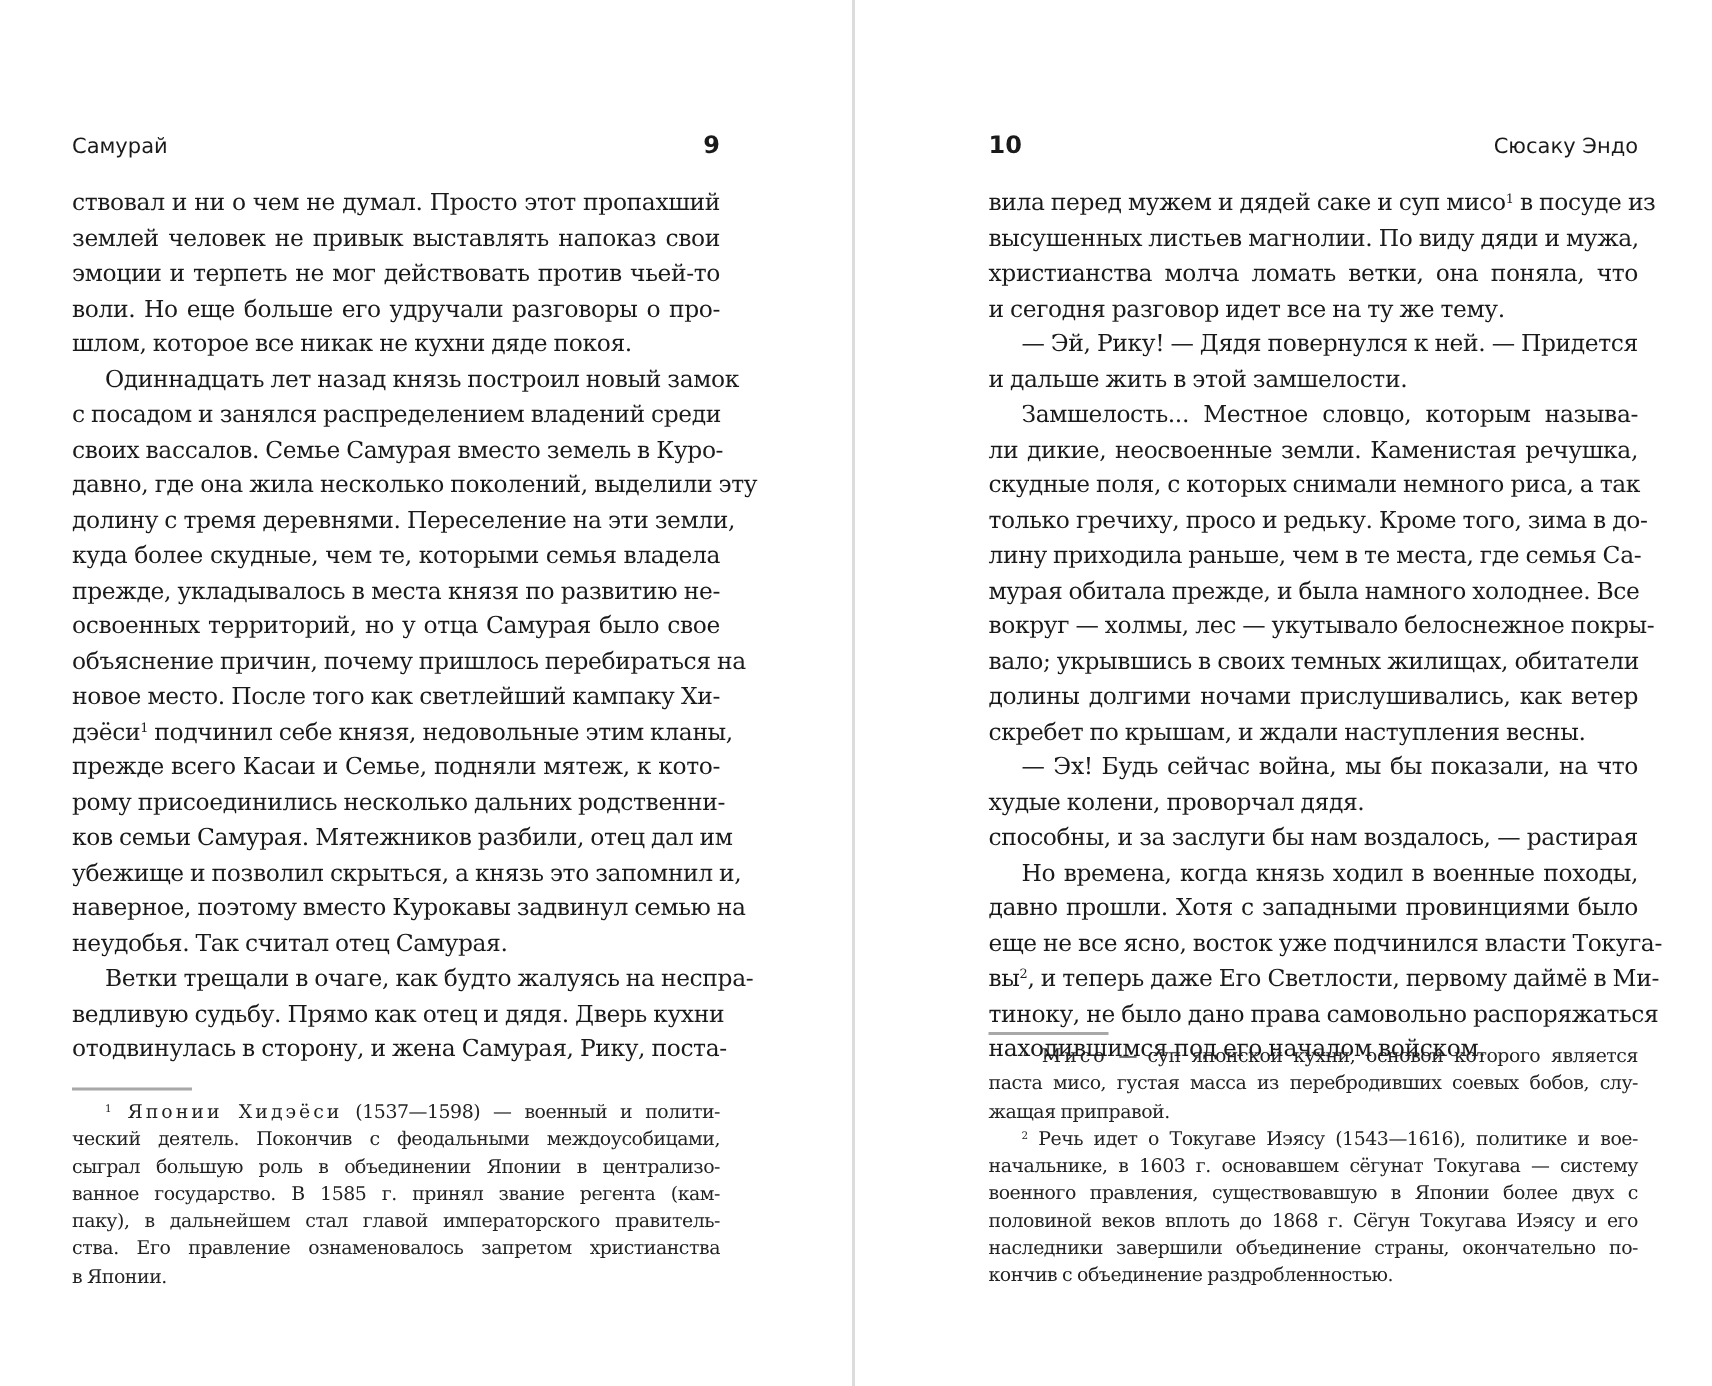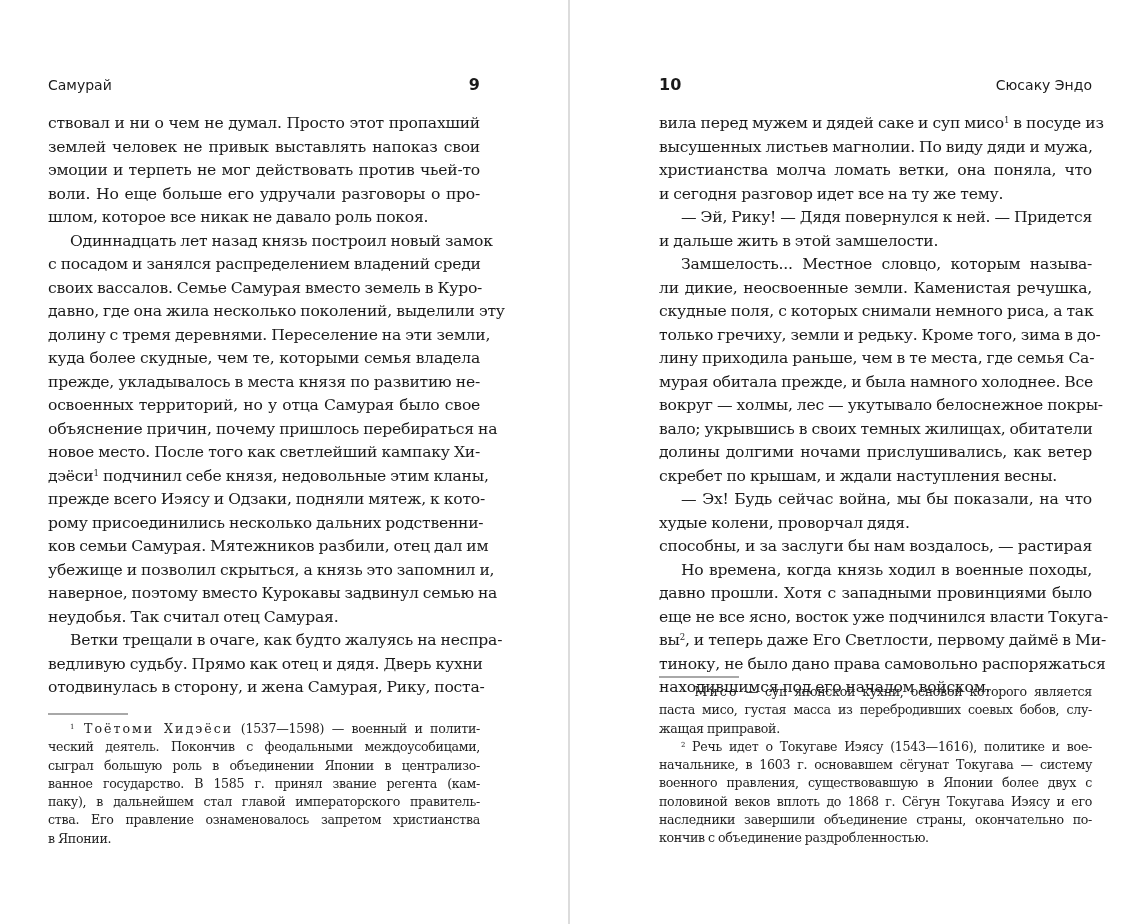--- a/index.html
+++ b/index.html
@@ -17,21 +17,21 @@
     .gutter {
       position: absolute;
       left: 568px;
       top: 0;
       width: 2px;
       height: 924px;
       background: #dcdcdc;
     }
     .page {
       position: absolute;
-      top: 4px;
+      top: 16px;
       height: 753px;
       text-decoration: underline;
     }
     .page.left { left: 48px; width: 432px; }
     .page.right { left: 659px; width: 433px; }
 
     .running-head {
       position: absolute;
       top: 70px;
       left: 0;
@@ -123,52 +123,52 @@
     <span class="title">Самурай</span>
     <span class="folio">9</span>
   </div>
 
   <div class="body-text" id="left-body">
       <p class="cont">
         <span class="line first">ствовал и ни о чем не думал. Просто этот пропахший</span>
         <span class="line">землей человек не привык выставлять напоказ свои</span>
         <span class="line">эмоции и терпеть не мог действовать против чьей-то</span>
         <span class="line">воли. Но еще больше его удручали разговоры о про-</span>
-        <span class="line last">шлом, которое все никак не давало роль покоя.</span>
+        <span class="line last">шлом, которое все никак не кухни дяде покоя.</span>
       </p>
       <p class="">
         <span class="line first">Одиннадцать лет назад князь построил новый замок</span>
         <span class="line">с посадом и занялся распределением владений среди</span>
         <span class="line">своих вассалов. Семье Самурая вместо земель в Куро-</span>
         <span class="line">давно, где она жила несколько поколений, выделили эту</span>
         <span class="line">долину с тремя деревнями. Переселение на эти земли,</span>
         <span class="line">куда более скудные, чем те, которыми семья владела</span>
         <span class="line">прежде, укладывалось в места князя по развитию не-</span>
         <span class="line">освоенных территорий, но у отца Самурая было свое</span>
         <span class="line">объяснение причин, почему пришлось перебираться на</span>
         <span class="line">новое место. После того как светлейший кампаку Хи-</span>
         <span class="line">дэёси<sup>1</sup> подчинил себе князя, недовольные этим кланы,</span>
-        <span class="line">прежде всего Иэясу и Одзаки, подняли мятеж, к кото-</span>
+        <span class="line">прежде всего Касаи и Семье, подняли мятеж, к кото-</span>
         <span class="line">рому присоединились несколько дальних родственни-</span>
         <span class="line">ков семьи Самурая. Мятежников разбили, отец дал им</span>
         <span class="line">убежище и позволил скрыться, а князь это запомнил и,</span>
         <span class="line">наверное, поэтому вместо Курокавы задвинул семью на</span>
         <span class="line last">неудобья. Так считал отец Самурая.</span>
       </p>
       <p class="">
         <span class="line first">Ветки трещали в очаге, как будто жалуясь на неспра-</span>
         <span class="line">ведливую судьбу. Прямо как отец и дядя. Дверь кухни</span>
         <span class="line">отодвинулась в сторону, и жена Самурая, Рику, поста-</span>
       </p>
     </div>
 
   <div class="fn-rule"></div>
   <div class="footnotes" id="left-fn">
       <div class="fn">
-        <span class="line first"><sup>1</sup><span class="spaced"> Тоётоми Хидэёси</span> (1537—1598) — военный и полити-</span>
+        <span class="line first"><sup>1</sup><span class="spaced"> Японии Хидэёси</span> (1537—1598) — военный и полити-</span>
         <span class="line">ческий деятель. Покончив с феодальными междоусобицами,</span>
         <span class="line">сыграл большую роль в объединении Японии в централизо-</span>
         <span class="line">ванное государство. В 1585 г. принял звание регента (кам-</span>
         <span class="line">паку), в дальнейшем стал главой императорского правитель-</span>
         <span class="line">ства. Его правление ознаменовалось запретом христианства</span>
         <span class="line last">в Японии.</span>
       </div>
     </div>
 </div>
 
@@ -186,21 +186,21 @@
         <span class="line last">и сегодня разговор идет все на ту же тему.</span>
       </p>
       <p class="">
         <span class="line first">— Эй, Рику! — Дядя повернулся к ней. — Придется</span>
         <span class="line last">и дальше жить в этой замшелости.</span>
       </p>
       <p class="">
         <span class="line first">Замшелость... Местное словцо, которым называ-</span>
         <span class="line">ли дикие, неосвоенные земли. Каменистая речушка,</span>
         <span class="line">скудные поля, с которых снимали немного риса, а так</span>
-        <span class="line">только гречиху, земли и редьку. Кроме того, зима в до-</span>
+        <span class="line">только гречиху, просо и редьку. Кроме того, зима в до-</span>
         <span class="line">лину приходила раньше, чем в те места, где семья Са-</span>
         <span class="line">мурая обитала прежде, и была намного холоднее. Все</span>
         <span class="line">вокруг — холмы, лес — укутывало белоснежное покры-</span>
         <span class="line">вало; укрывшись в своих темных жилищах, обитатели</span>
         <span class="line">долины долгими ночами прислушивались, как ветер</span>
         <span class="line last">скребет по крышам, и ждали наступления весны.</span>
       </p>
       <p class="">
         <span class="line first">— Эх! Будь сейчас война, мы бы показали, на что</span>
         <span class="line last">худые колени, проворчал дядя.</span>

